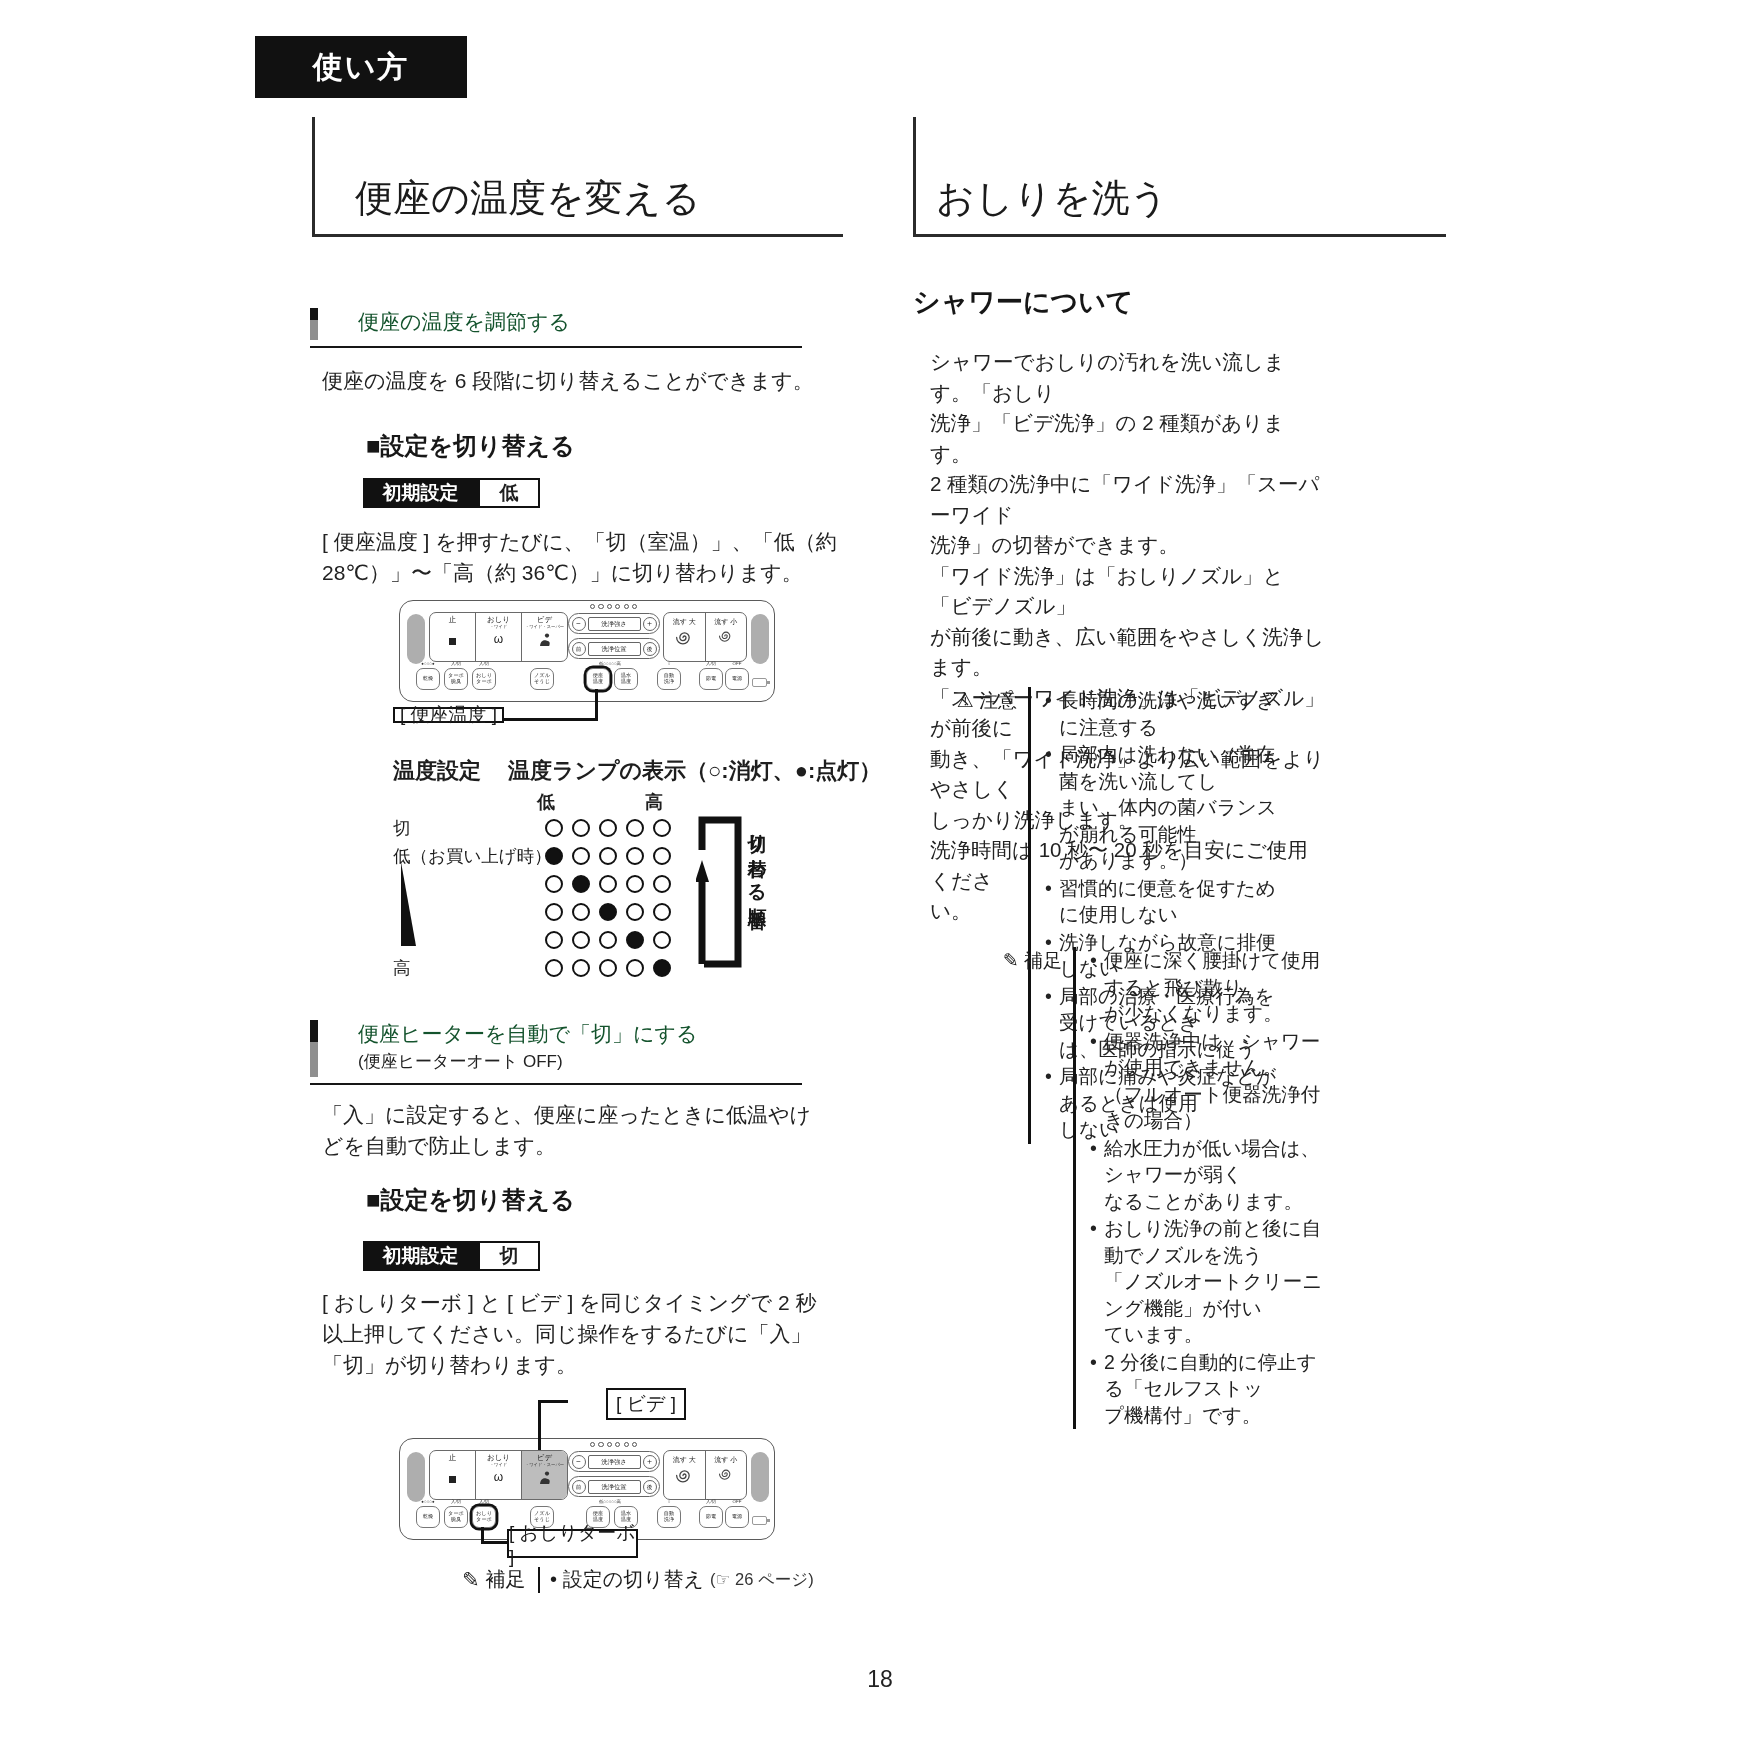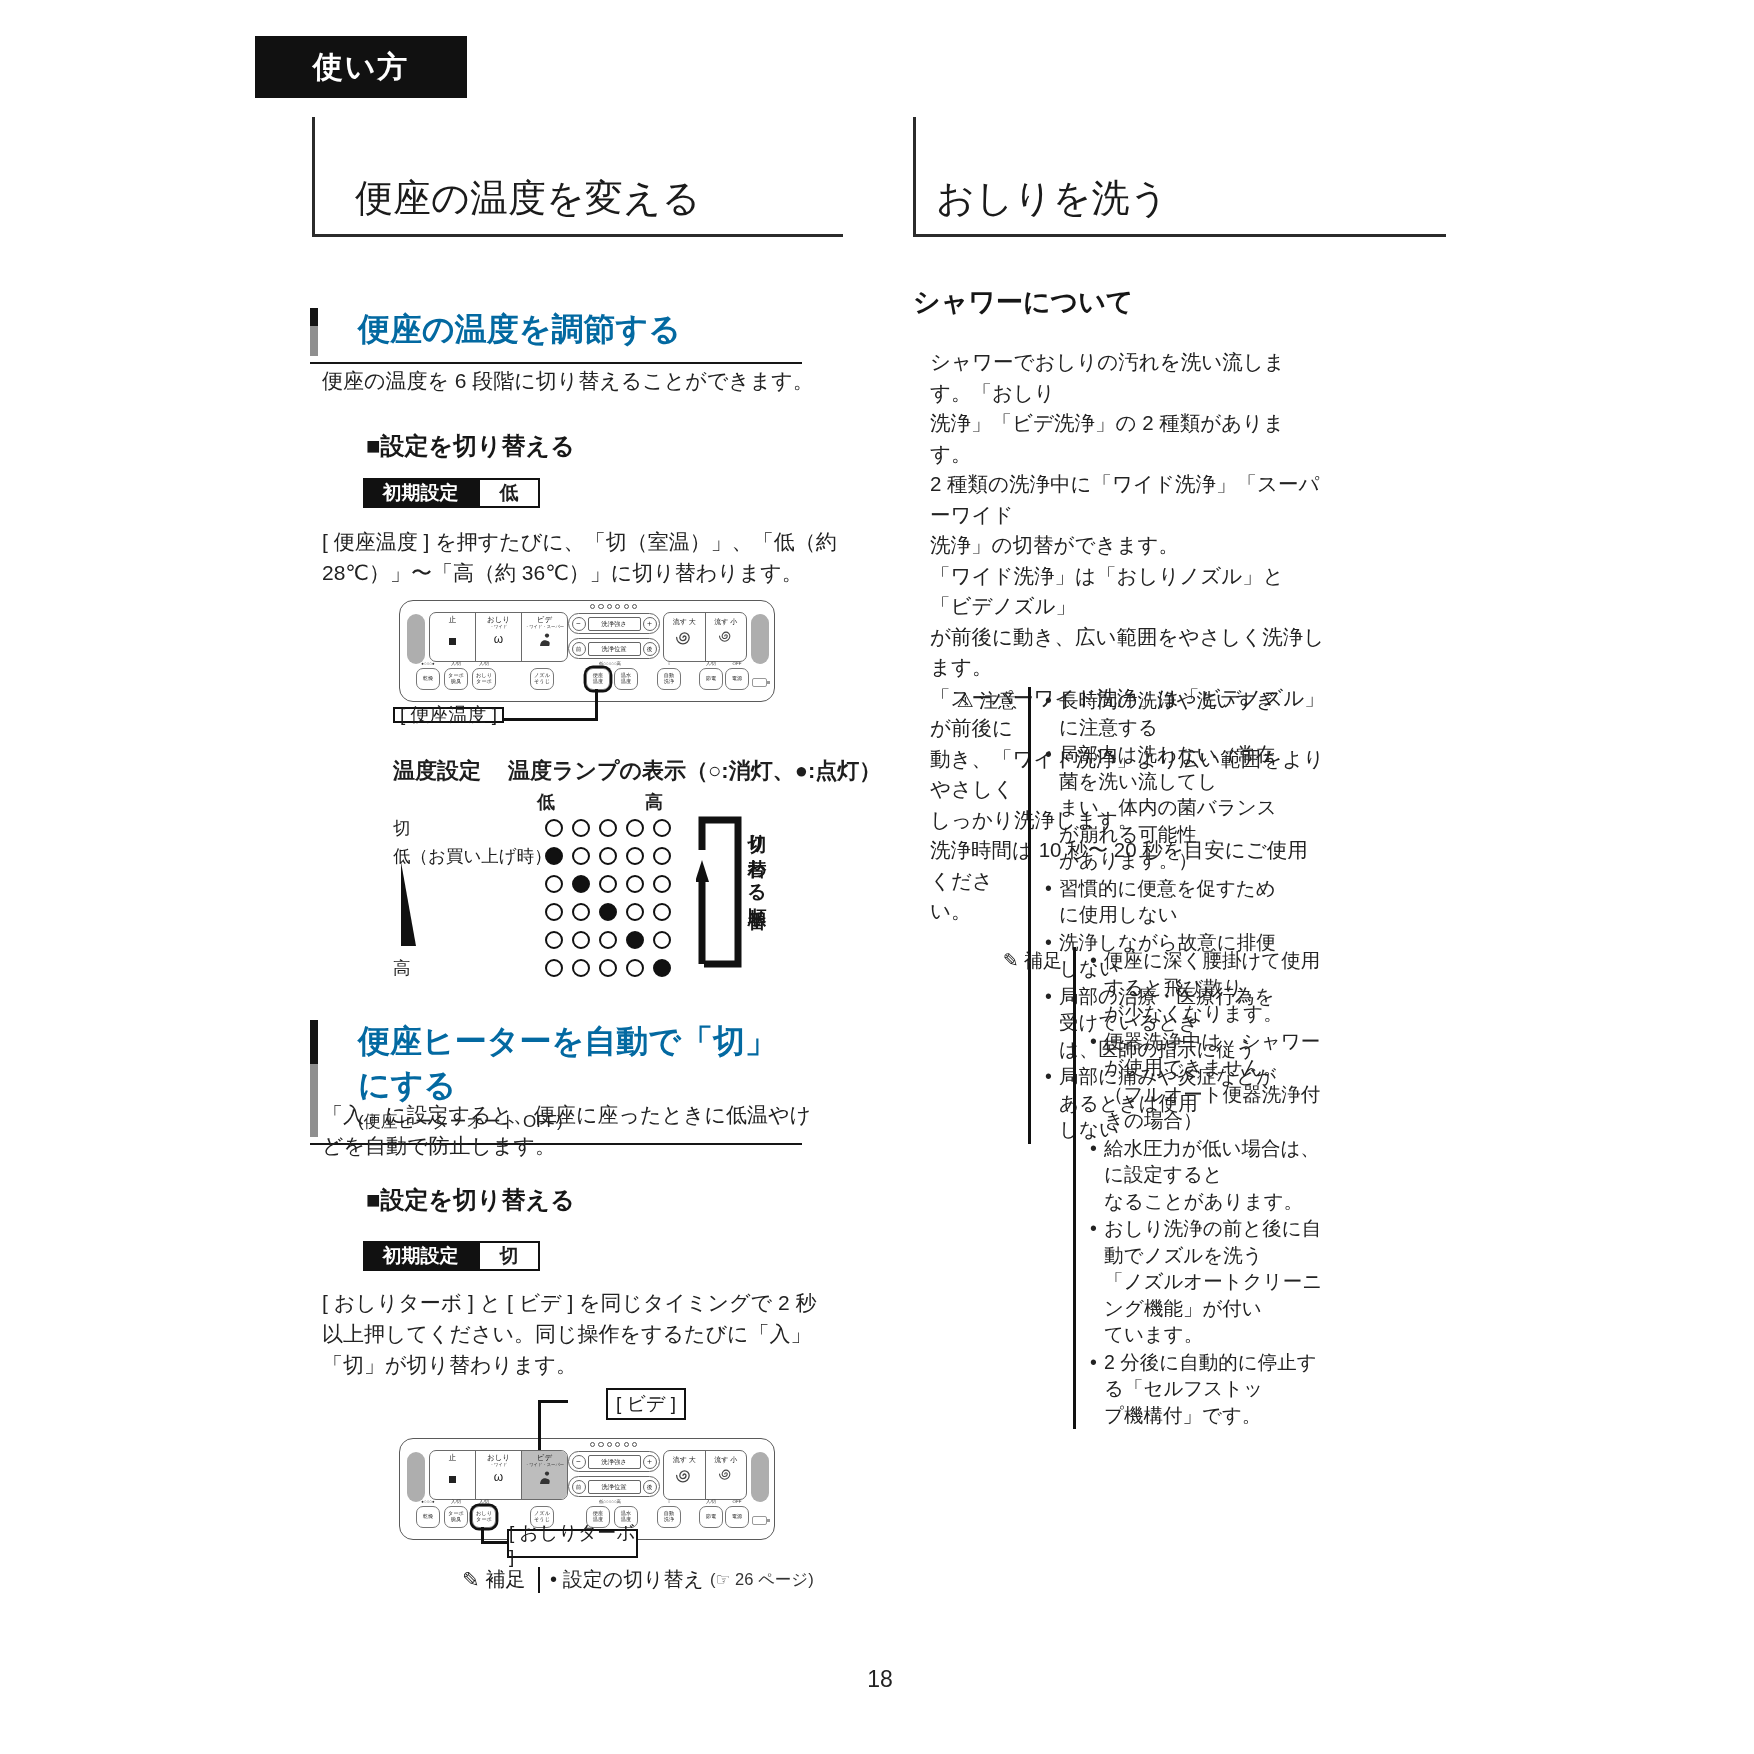--- a/index.html
+++ b/index.html
@@ -14,21 +14,21 @@
   .col-title{position:absolute;border-left:3px solid #2b2b2b;border-bottom:3px solid #2b2b2b;
              display:flex;align-items:flex-end;font-size:38px;color:#1b1b1b;padding-bottom:10px;box-sizing:border-box;}
   .col-title.left{left:312px;top:117px;width:531px;height:120px;padding-left:40px;}
   .col-title.right{left:913px;top:117px;width:533px;height:120px;padding-left:20px;}
 
   
   .sec-h{position:absolute;width:492px;border-bottom:2px solid #161616;box-sizing:border-box;
          padding:4px 0 10px 48px;}
   .sec-h::before{content:"";position:absolute;left:0;top:4px;bottom:6px;width:8px;
          background:linear-gradient(180deg,#141414 0%,#141414 38%,#8f8f8f 38%,#8f8f8f 100%);}
-  .sec-h .h1{font-size:32px;font-weight:700;color:#0369a1;}
+  .sec-h .h1{font-size:21px;font-weight:400;color:#14532d;}
   .sec-h .h2{font-size:17px;color:#222;margin-top:2px;}
 
   .para{position:absolute;font-size:21px;line-height:31px;color:#222;white-space:pre-line;}
   .subhead{position:absolute;font-size:24px;font-weight:700;color:#171717;}
 
   .badge{position:absolute;display:flex;height:30px;}
   .badge .bk{background:#111;color:#fff;font-size:19px;font-weight:700;width:115px;
              display:flex;align-items:center;justify-content:center;}
   .badge .bv{border:2.5px solid #111;box-sizing:border-box;font-size:19px;font-weight:700;width:62px;
              display:flex;align-items:center;justify-content:center;background:#fff;}
@@ -461,21 +461,21 @@
   <div class="note-block" style="left:973px;top:947px;">
     <div class="nb-label">
       <span>✎</span>
       <span>補足</span>
     </div>
     <div class="nb-items">
         <div class="bullet">便座に深く腰掛けて使用すると飛び散り
 が少なくなります。</div>
         <div class="bullet">便器洗浄中は、シャワーが使用できません。
 （フルオート便器洗浄付きの場合）</div>
-        <div class="bullet">給水圧力が低い場合は、に設定すると
+        <div class="bullet">給水圧力が低い場合は、シャワーが弱く
 なることがあります。</div>
         <div class="bullet">おしり洗浄の前と後に自動でノズルを洗う
 「ノズルオートクリーニング機能」が付い
 ています。</div>
         <div class="bullet">2 分後に自動的に停止する「セルフストッ
 プ機構付」です。</div>
       </div>
   </div>
 
   <div class="pagenum">18</div>

